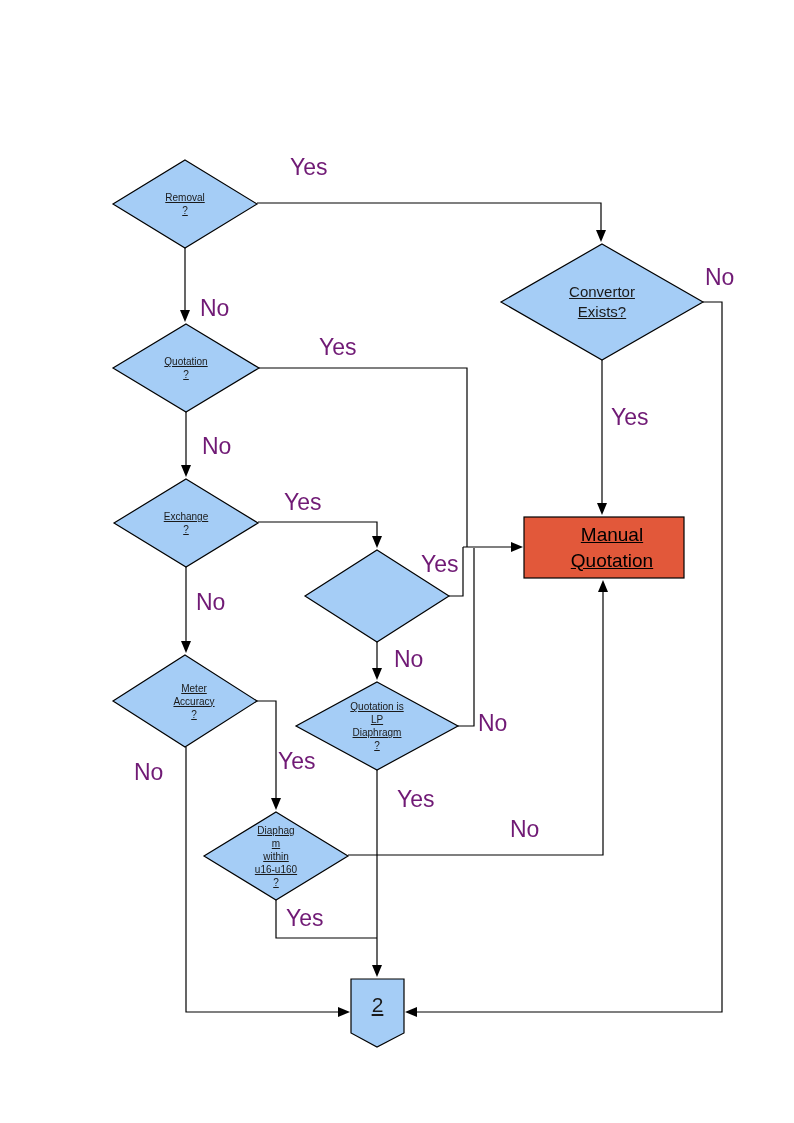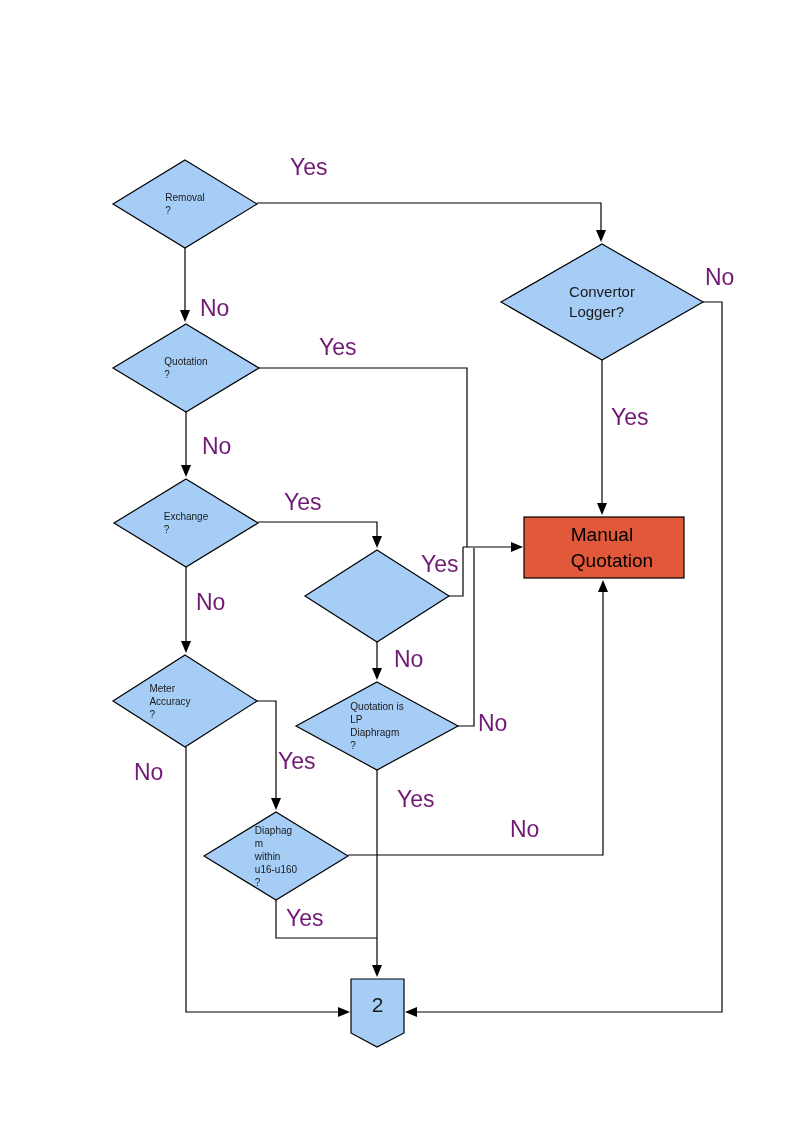--- a/index.html
+++ b/index.html
@@ -19,26 +19,27 @@
     position: absolute;
     left: 0; top: 0;
     width: 794px;
     height: 1123px;
   }
   .node-label {
     position: absolute;
     display: flex;
     align-items: center;
     justify-content: center;
-    text-align: left;
+    text-align: center;
     white-space: pre-line;
     color: #1a1a1a;
     font-size: 10px;
     line-height: 1.3;
     pointer-events: none;
+    text-decoration: underline;
   }
   .node-label.big {
     font-size: 15px;
     line-height: 1.35;
   }
   .node-label.process {
     font-size: 19px;
     line-height: 1.35;
     color: #000000;
   }
@@ -50,21 +51,21 @@
     position: absolute;
     font-size: 23px;
     color: #701a75;
     white-space: nowrap;
     pointer-events: none;
   }
   
   .lbl-removal     { left: 113px; top: 160px; width: 144px; height: 88px; }
   .lbl-relocation  { left: 113px; top: 324px; width: 146px; height: 88px; }
   .lbl-exchange    { left: 114px; top: 479px; width: 144px; height: 88px; }
-  .lbl-meter       { left: 98px; top: 655px; width: 144px; height: 92px; }
+  .lbl-meter       { left: 122px; top: 655px; width: 144px; height: 92px; }
   .lbl-logger      { left: 305px; top: 550px; width: 144px; height: 92px; }
   .lbl-lp          { left: 296px; top: 682px; width: 162px; height: 88px; }
   .lbl-diaphagm    { left: 204px; top: 812px; width: 144px; height: 88px; }
   .lbl-convertor   { left: 501px; top: 244px; width: 202px; height: 116px; }
   .lbl-mq          { left: 524px; top: 517px; width: 160px; height: 61px; padding-left: 8px; }
   .lbl-pent        { left: 351px; top: 979px; width: 53px;  height: 52px; }
   
   .el-removal-yes    { left: 290px; top: 154px; }
   .el-removal-no     { left: 200px; top: 295px; }
   .el-relocation-yes { left: 319px; top: 334px; }
@@ -150,21 +151,21 @@
   <div class="node-label lbl-lp">Quotation is
 LP
 Diaphragm
 ?</div>
   <div class="node-label lbl-diaphagm">Diaphag
 m
 within
 u16-u160
 ?</div>
   <div class="node-label big lbl-convertor">Convertor
-Logger?</div>
+Exists?</div>
   <div class="node-label process lbl-mq">Manual
 Quotation</div>
   <div class="node-label connector lbl-pent">2</div>
 
   <div class="edge-label el-removal-yes">Yes</div>
   <div class="edge-label el-removal-no">No</div>
   <div class="edge-label el-relocation-yes">Yes</div>
   <div class="edge-label el-relocation-no">No</div>
   <div class="edge-label el-exchange-yes">Yes</div>
   <div class="edge-label el-exchange-no">No</div>

